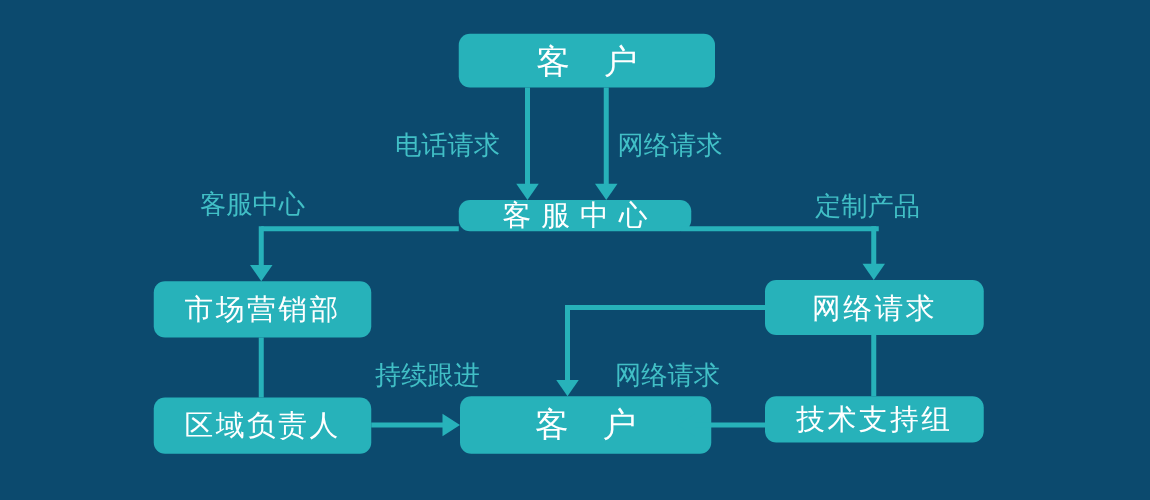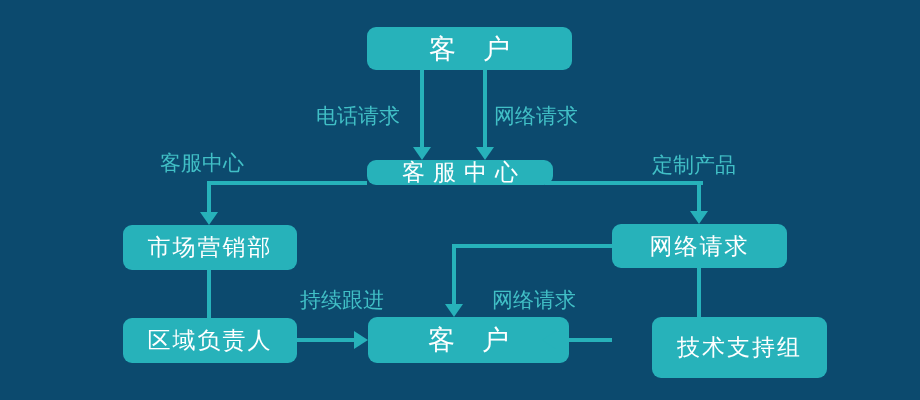--- a/index.html
+++ b/index.html
@@ -52,21 +52,21 @@
   <div class="node spaced" style="left:367px;top:160px;width:178px;height:25px;">客服中心</div>
 
   <div class="node" style="left:123px;top:225px;width:174px;height:45px;">市场营销部</div>
 
   <div class="node" style="left:612px;top:224px;width:175px;height:44px;">网络请求</div>
 
   <div class="node" style="left:123px;top:318px;width:174px;height:45px;">区域负责人</div>
 
   <div class="node big" style="left:368px;top:317px;width:174px;height:46px;">客户</div>
 
-  <div class="node" style="left:612px;top:317px;width:175px;height:61px;margin-left:40px;">技术支持组</div>
+  <div class="node" style="left:612px;top:317px;width:175px;height:37px;">技术支持组</div>
 
   <div class="vline" style="left:420px;top:70px;height:78px;"></div>
   <div class="arrow down" style="left:413px;top:147px;"></div>
   <div class="edge-label" style="left:316px;top:102px;">电话请求</div>
 
   <div class="vline" style="left:483px;top:70px;height:78px;"></div>
   <div class="arrow down" style="left:476px;top:147px;"></div>
   <div class="edge-label" style="left:494px;top:102px;">网络请求</div>
 
   <div class="hline" style="left:209px;top:181px;width:158px;"></div>

